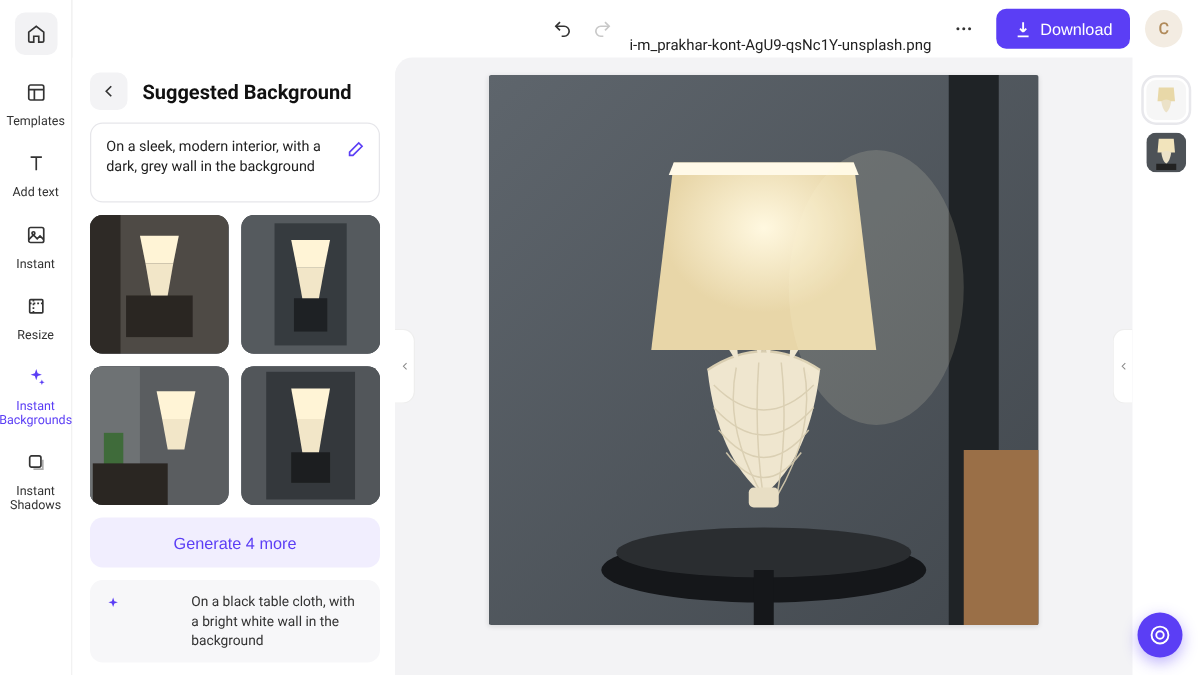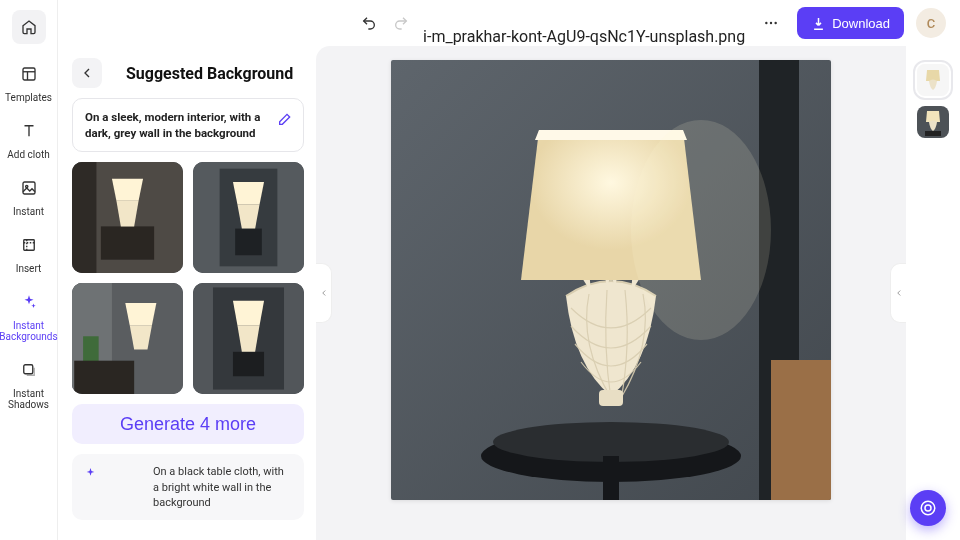--- a/index.html
+++ b/index.html
@@ -8,35 +8,35 @@
   .leftrail { width: 58px; background: #fff; border-right: 1px solid #eee; display: flex; flex-direction: column; align-items: center; padding-top: 10px; gap: 2px; }
   .rail-home { width: 34px; height: 34px; border-radius: 8px; background: #f2f2f4; display: flex; align-items: center; justify-content: center; margin-bottom: 10px; cursor: pointer; }
   .rail-item { width: 56px; display: flex; flex-direction: column; align-items: center; justify-content: center; padding: 8px 0; cursor: pointer; color: #333; }
   .rail-item.active { color: #5b3ef5; }
   .rail-item .ico { width: 20px; height: 20px; display: flex; align-items: center; justify-content: center; }
   .rail-item .lbl { font-size: 10px; margin-top: 8px; text-align: center; line-height: 1.1; }
   .main { flex: 1; display: flex; flex-direction: column; }
   .topbar { height: 46px; display: flex; align-items: center; justify-content: flex-end; padding: 0 14px; gap: 12px; }
   .tb-ico { width: 20px; height: 20px; display:flex; align-items:center; justify-content:center; color:#333; cursor:pointer; }
   .tb-ico.disabled { color:#c8c8c8; cursor:default; }
-  .filename { font-size: 16px; color:#222;margin-top:26px; }
+  .filename { font-size: 12px; color:#222;margin-top:26px; }
   .more-btn { width:28px; height:28px; border-radius:6px; display:flex; align-items:center; justify-content:center; cursor:pointer; color:#333; }
   .download-btn { background:#5b3ef5; color:#fff; border:none; border-radius:8px; height:32px; padding:0 14px; display:flex; align-items:center; gap:6px; font-size:13px; font-weight:500; cursor:pointer; }
   .avatar { width:30px; height:30px; border-radius:50%; background:#f3ece2; color:#b08a5a; display:flex; align-items:center; justify-content:center; font-size:13px; font-weight:500; cursor:pointer; }
   .body { flex:1; display:flex; position:relative; min-height:0; }
   .panel { width:258px; background:#fff; padding:12px 12px 0 14px; display:flex; flex-direction:column; gap:10px; overflow-y:auto; }
-  .panel-head { display:flex; align-items:center; gap:24px; }
+  .panel-head { display:flex; align-items:center; gap:12px; }
   .back-btn { width:30px; height:30px; border-radius:8px; background:#f3f3f5; display:flex; align-items:center; justify-content:center; cursor:pointer; }
   .panel-title { font-size:16px; font-weight:700; color:#111; }
-  .prompt-box { border:1px solid #e6e6ea; border-radius:10px; padding:10px 36px 10px 12px; font-size:11.5px; line-height:1.4; color:#222; position:relative; cursor:pointer;font-weight:bold; }
+  .prompt-box { border:1px solid #e6e6ea; border-radius:10px; padding:10px 36px 20px 12px; font-size:11.5px; line-height:1.4; color:#222; position:relative; cursor:pointer; }
   .pencil { position:absolute; right:10px; top:12px; color:#5b3ef5; }
   .thumb-grid { display:grid; grid-template-columns:1fr 1fr; gap:10px; }
   .thumb { aspect-ratio: 1/1; border-radius:10px; overflow:hidden; cursor:pointer; position:relative; background:#3a3f46; }
   .thumb svg { width:100%; height:100%; display:block; }
-  .gen-btn { background:#f1eefe; color:#5b3ef5; border:none; border-radius:10px; height:40px; font-size:18px; font-weight:500; cursor:pointer; }
+  .gen-btn { background:#f1eefe; color:#5b3ef5; border:none; border-radius:10px; height:40px; font-size:13px; font-weight:500; cursor:pointer; }
   .sugg { background:#f7f7f9; border-radius:10px; padding:10px 12px; display:flex; gap:8px; align-items:flex-start; cursor:pointer; }
   .sugg .spark { color:#5b3ef5; flex-shrink:0; margin-top:1px; }
   .sugg .txt { font-size:11px; line-height:1.4; color:#333;margin-left:48px; }
   .canvas-wrap { flex:1; background:#f3f3f5; border-top-left-radius:14px; position:relative; display:flex; align-items:flex-start; justify-content:center; padding-top:14px; overflow:hidden; }
   .canvas-img { width:440px; height:440px; border-radius:2px; overflow:hidden; box-shadow:0 1px 4px rgba(0,0,0,0.1); }
   .canvas-img svg { width:100%; height:100%; display:block; }
   .collapse-tab { position:absolute; top:50%; transform:translateY(-50%); width:16px; height:60px; background:#fff; border:1px solid #eee; display:flex; align-items:center; justify-content:center; color:#888; cursor:pointer; }
   .collapse-left { left:0; border-radius:0 10px 10px 0; border-left:none; }
   .collapse-right { right:0; border-radius:10px 0 0 10px; border-right:none; }
   .rightrail { width:54px; background:#fff; display:flex; flex-direction:column; align-items:center; padding-top:18px; gap:10px; }
@@ -64,40 +64,40 @@
           </svg>
         </span>
       <span class="lbl">Templates</span>
     </div>
     <div class="rail-item">
       <span class="ico">
           <svg width="18" height="18" viewBox="0 0 24 24" fill="none" stroke="currentColor" stroke-width="1.8">
             <path d="M6 5h12M12 5v14"></path>
           </svg>
         </span>
-      <span class="lbl">Add cloth</span>
+      <span class="lbl">Add text</span>
     </div>
     <div class="rail-item">
       <span class="ico">
           <svg width="18" height="18" viewBox="0 0 24 24" fill="none" stroke="currentColor" stroke-width="1.8">
             <rect x="4" y="4" width="16" height="16" rx="2"></rect>
             <circle cx="9" cy="10" r="1.5"></circle>
             <path d="M4 17l5-5 4 4 3-3 4 4"></path>
           </svg>
         </span>
       <span class="lbl">Instant</span>
     </div>
     <div class="rail-item">
       <span class="ico">
           <svg width="18" height="18" viewBox="0 0 24 24" fill="none" stroke="currentColor" stroke-width="1.8">
             <rect x="5" y="5" width="14" height="14" rx="1"></rect>
             <path d="M9 5v14M5 9h14" stroke-dasharray="2 2"></path>
           </svg>
         </span>
-      <span class="lbl">Insert</span>
+      <span class="lbl">Resize</span>
     </div>
     <div class="rail-item active">
       <span class="ico">
           <svg width="18" height="18" viewBox="0 0 24 24" fill="currentColor">
             <path d="M12 3l1.5 4.5L18 9l-4.5 1.5L12 15l-1.5-4.5L6 9l4.5-1.5z"></path>
             <path d="M18 14l.8 2.2L21 17l-2.2.8L18 20l-.8-2.2L15 17l2.2-.8z"></path>
           </svg>
         </span>
       <span class="lbl" style="white-space:pre-line;">Instant
 Backgrounds</span>

